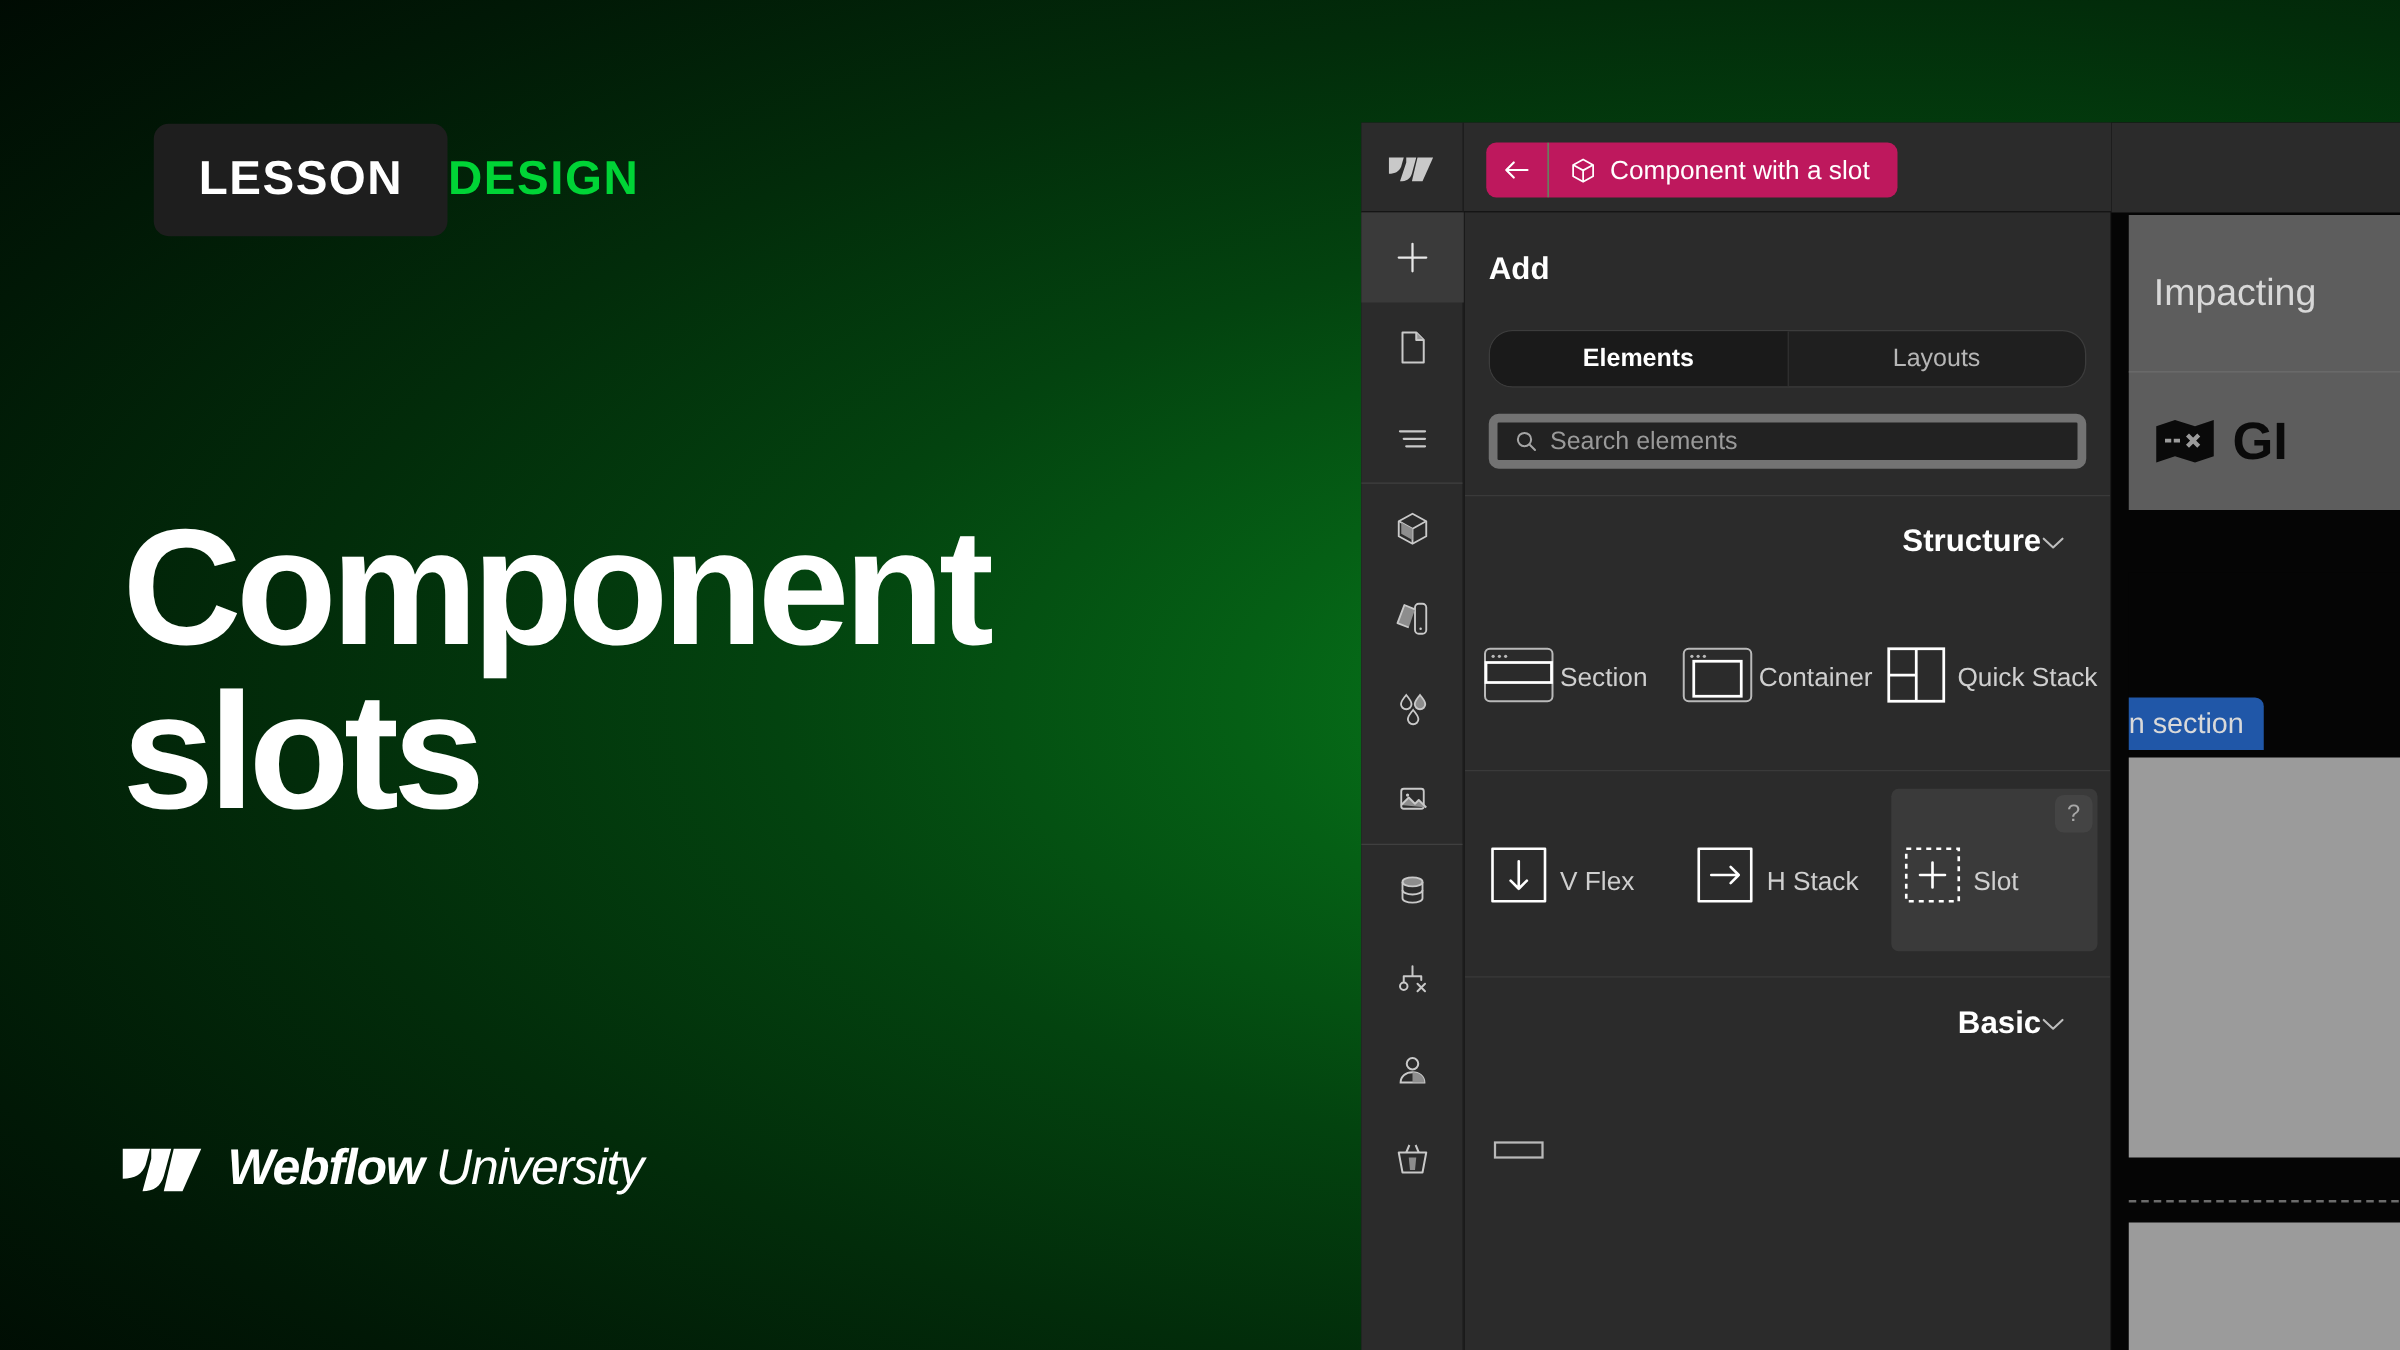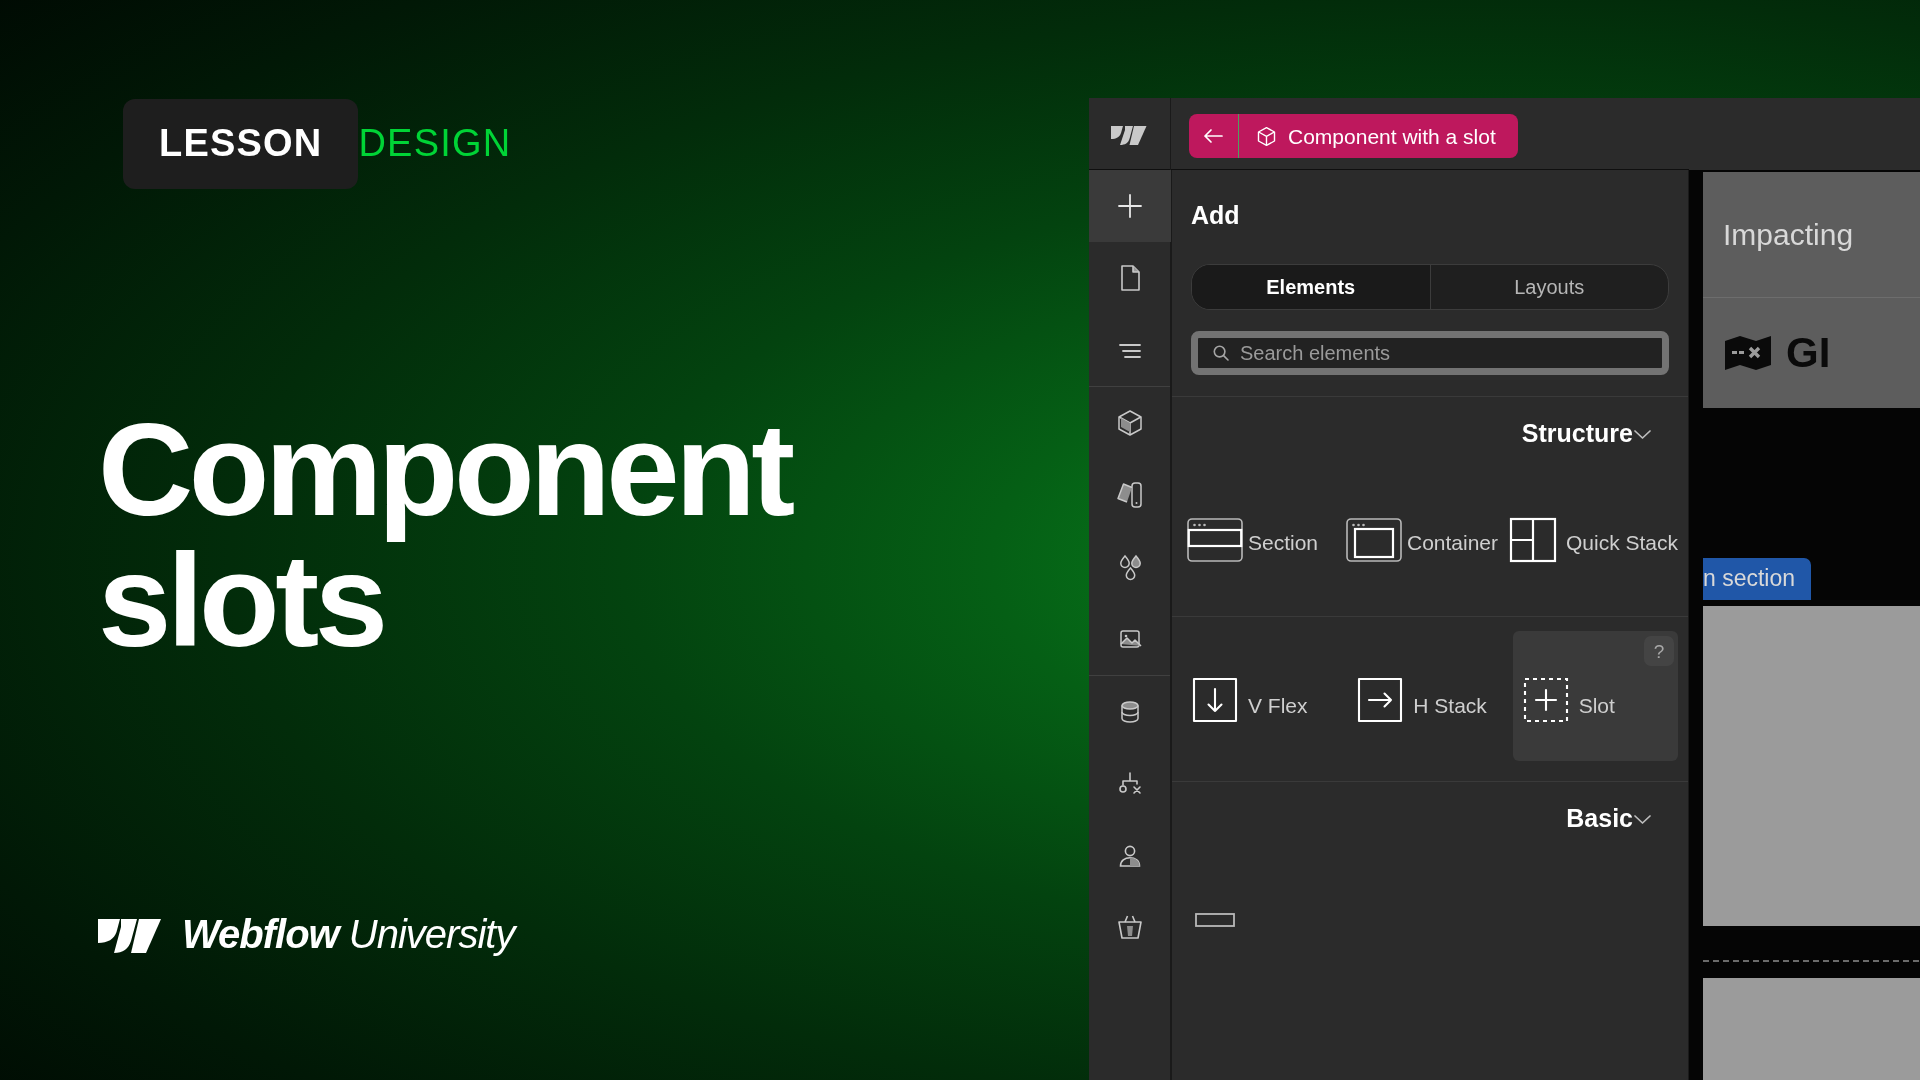--- a/index.html
+++ b/index.html
@@ -28,21 +28,21 @@
     padding: 25px 36px 27px 36px;
     color: #ffffff;
     font-size: 38px;
     font-weight: bold;
     letter-spacing: 1.2px;
     line-height: 1;
   }
   .design-label {
     color: #00d436;
     font-size: 38px;
-    font-weight: normal;
+    font-weight: bold;
     letter-spacing: 1.2px;
     line-height: 1;
     padding-bottom: 2px;
   }
 
   .promo-title {
     position: absolute; left: 98px; top: 405px;
     color: #ffffff;
     font-size: 132px;
     font-weight: bold;

